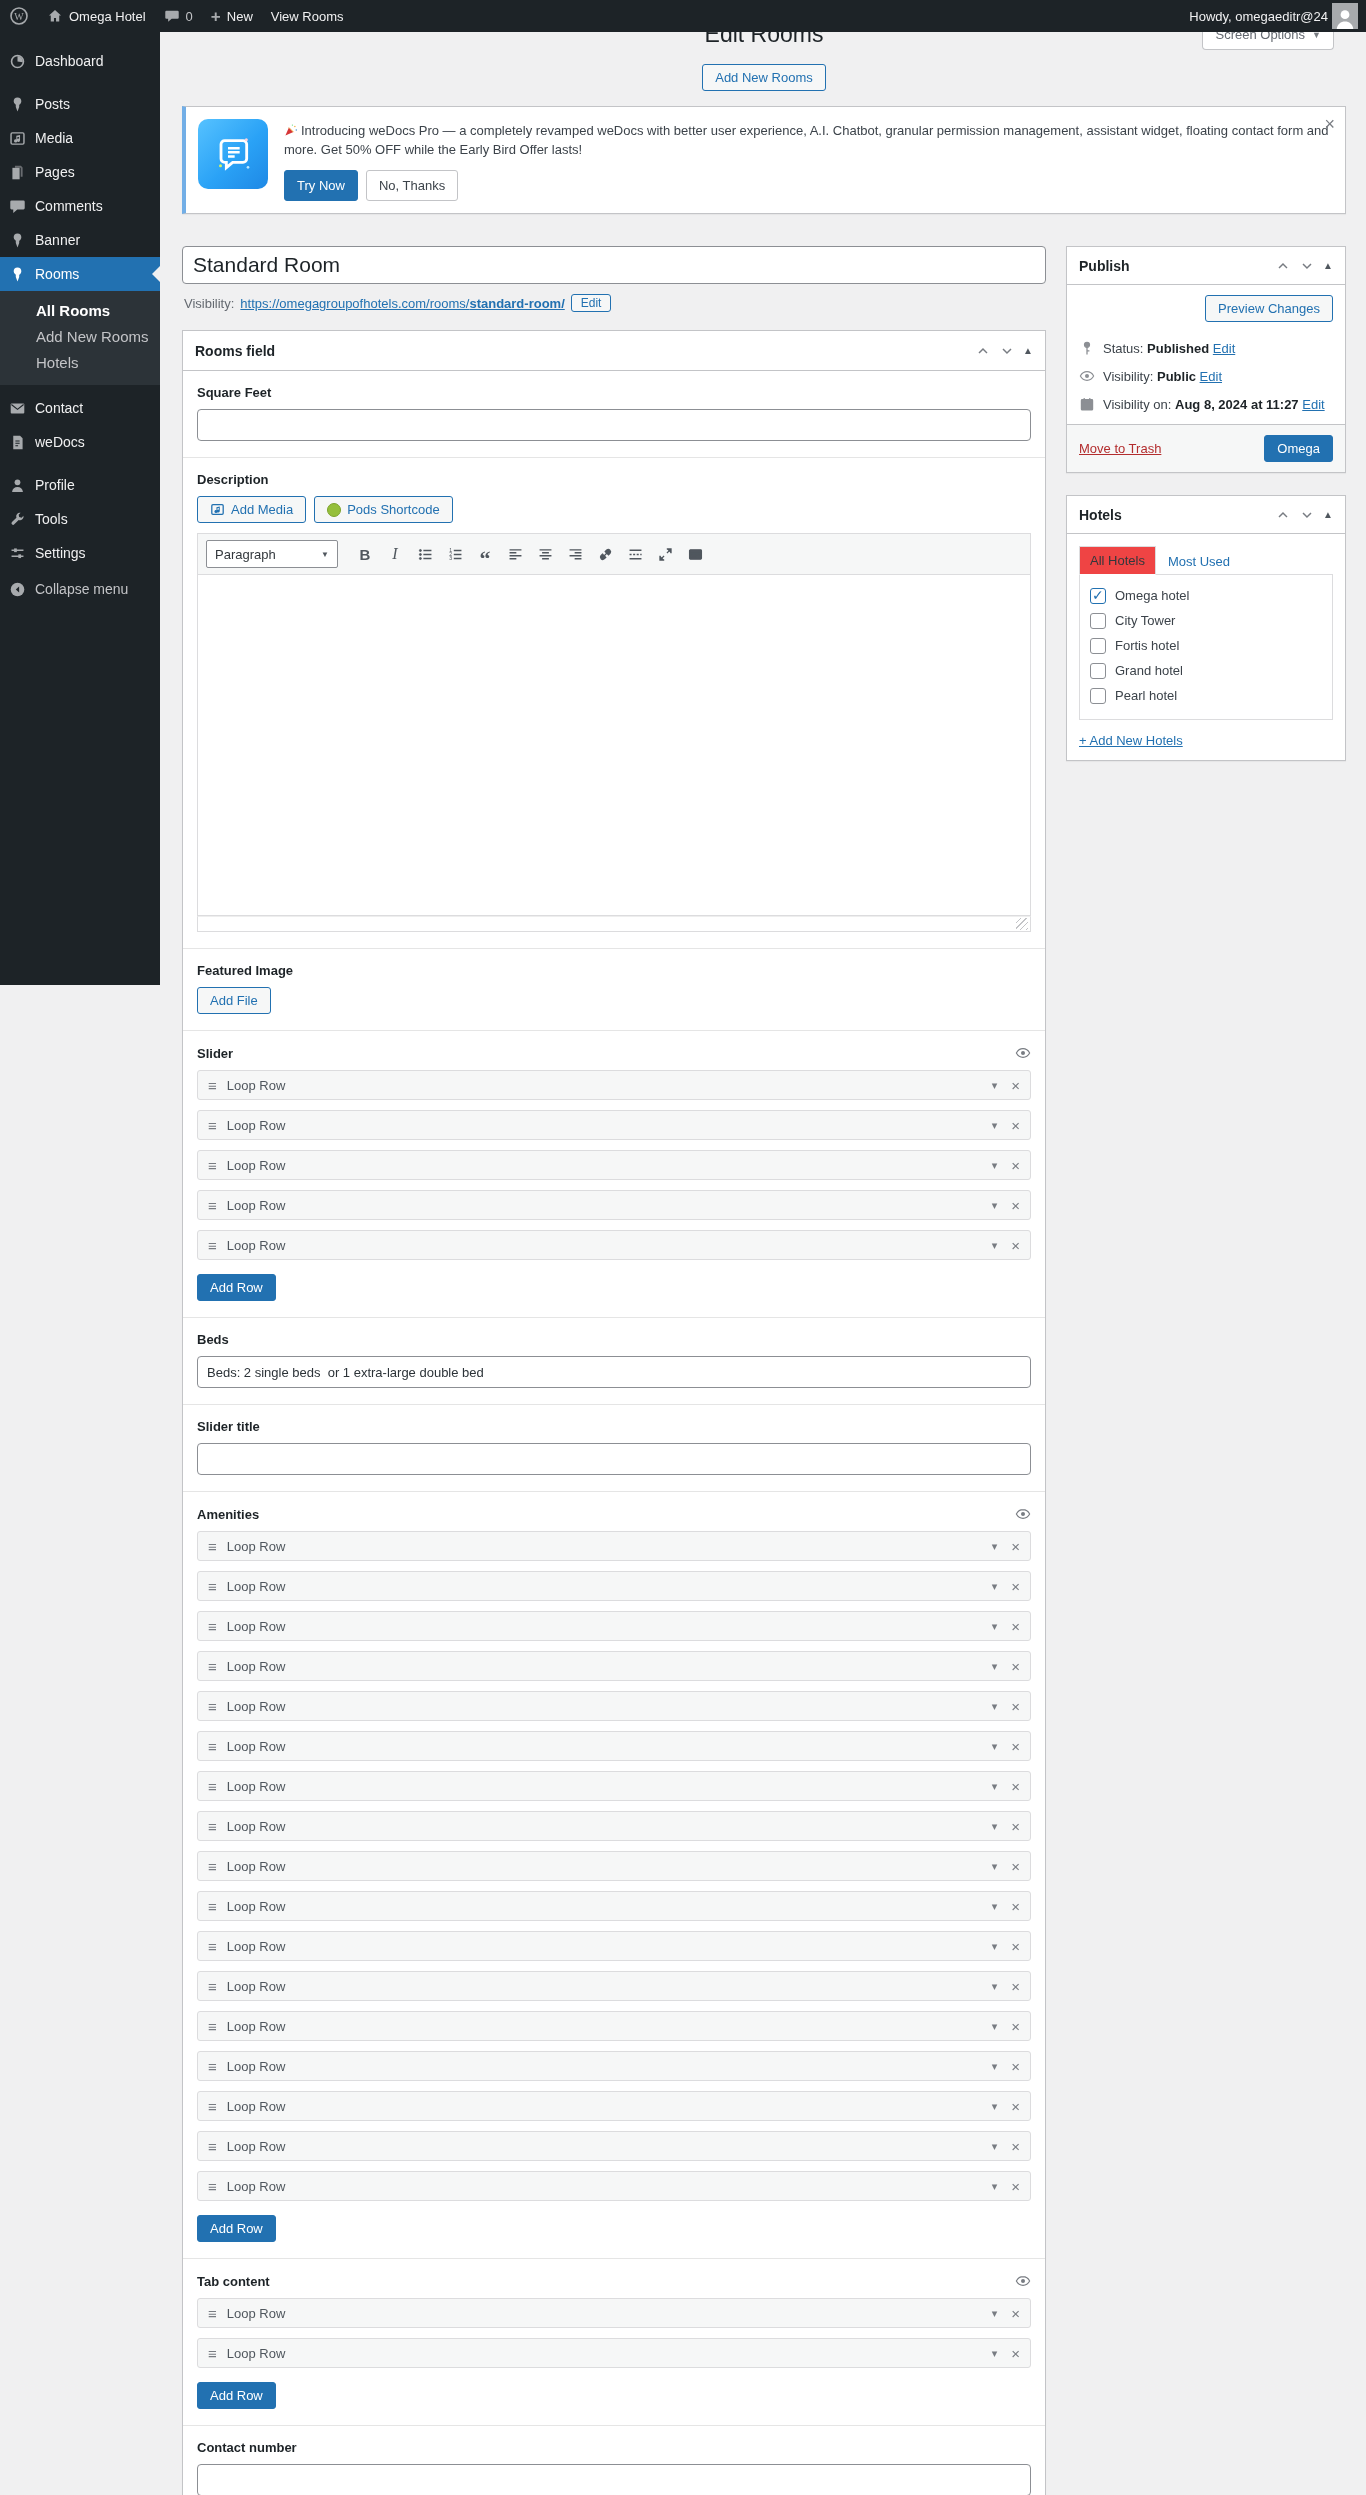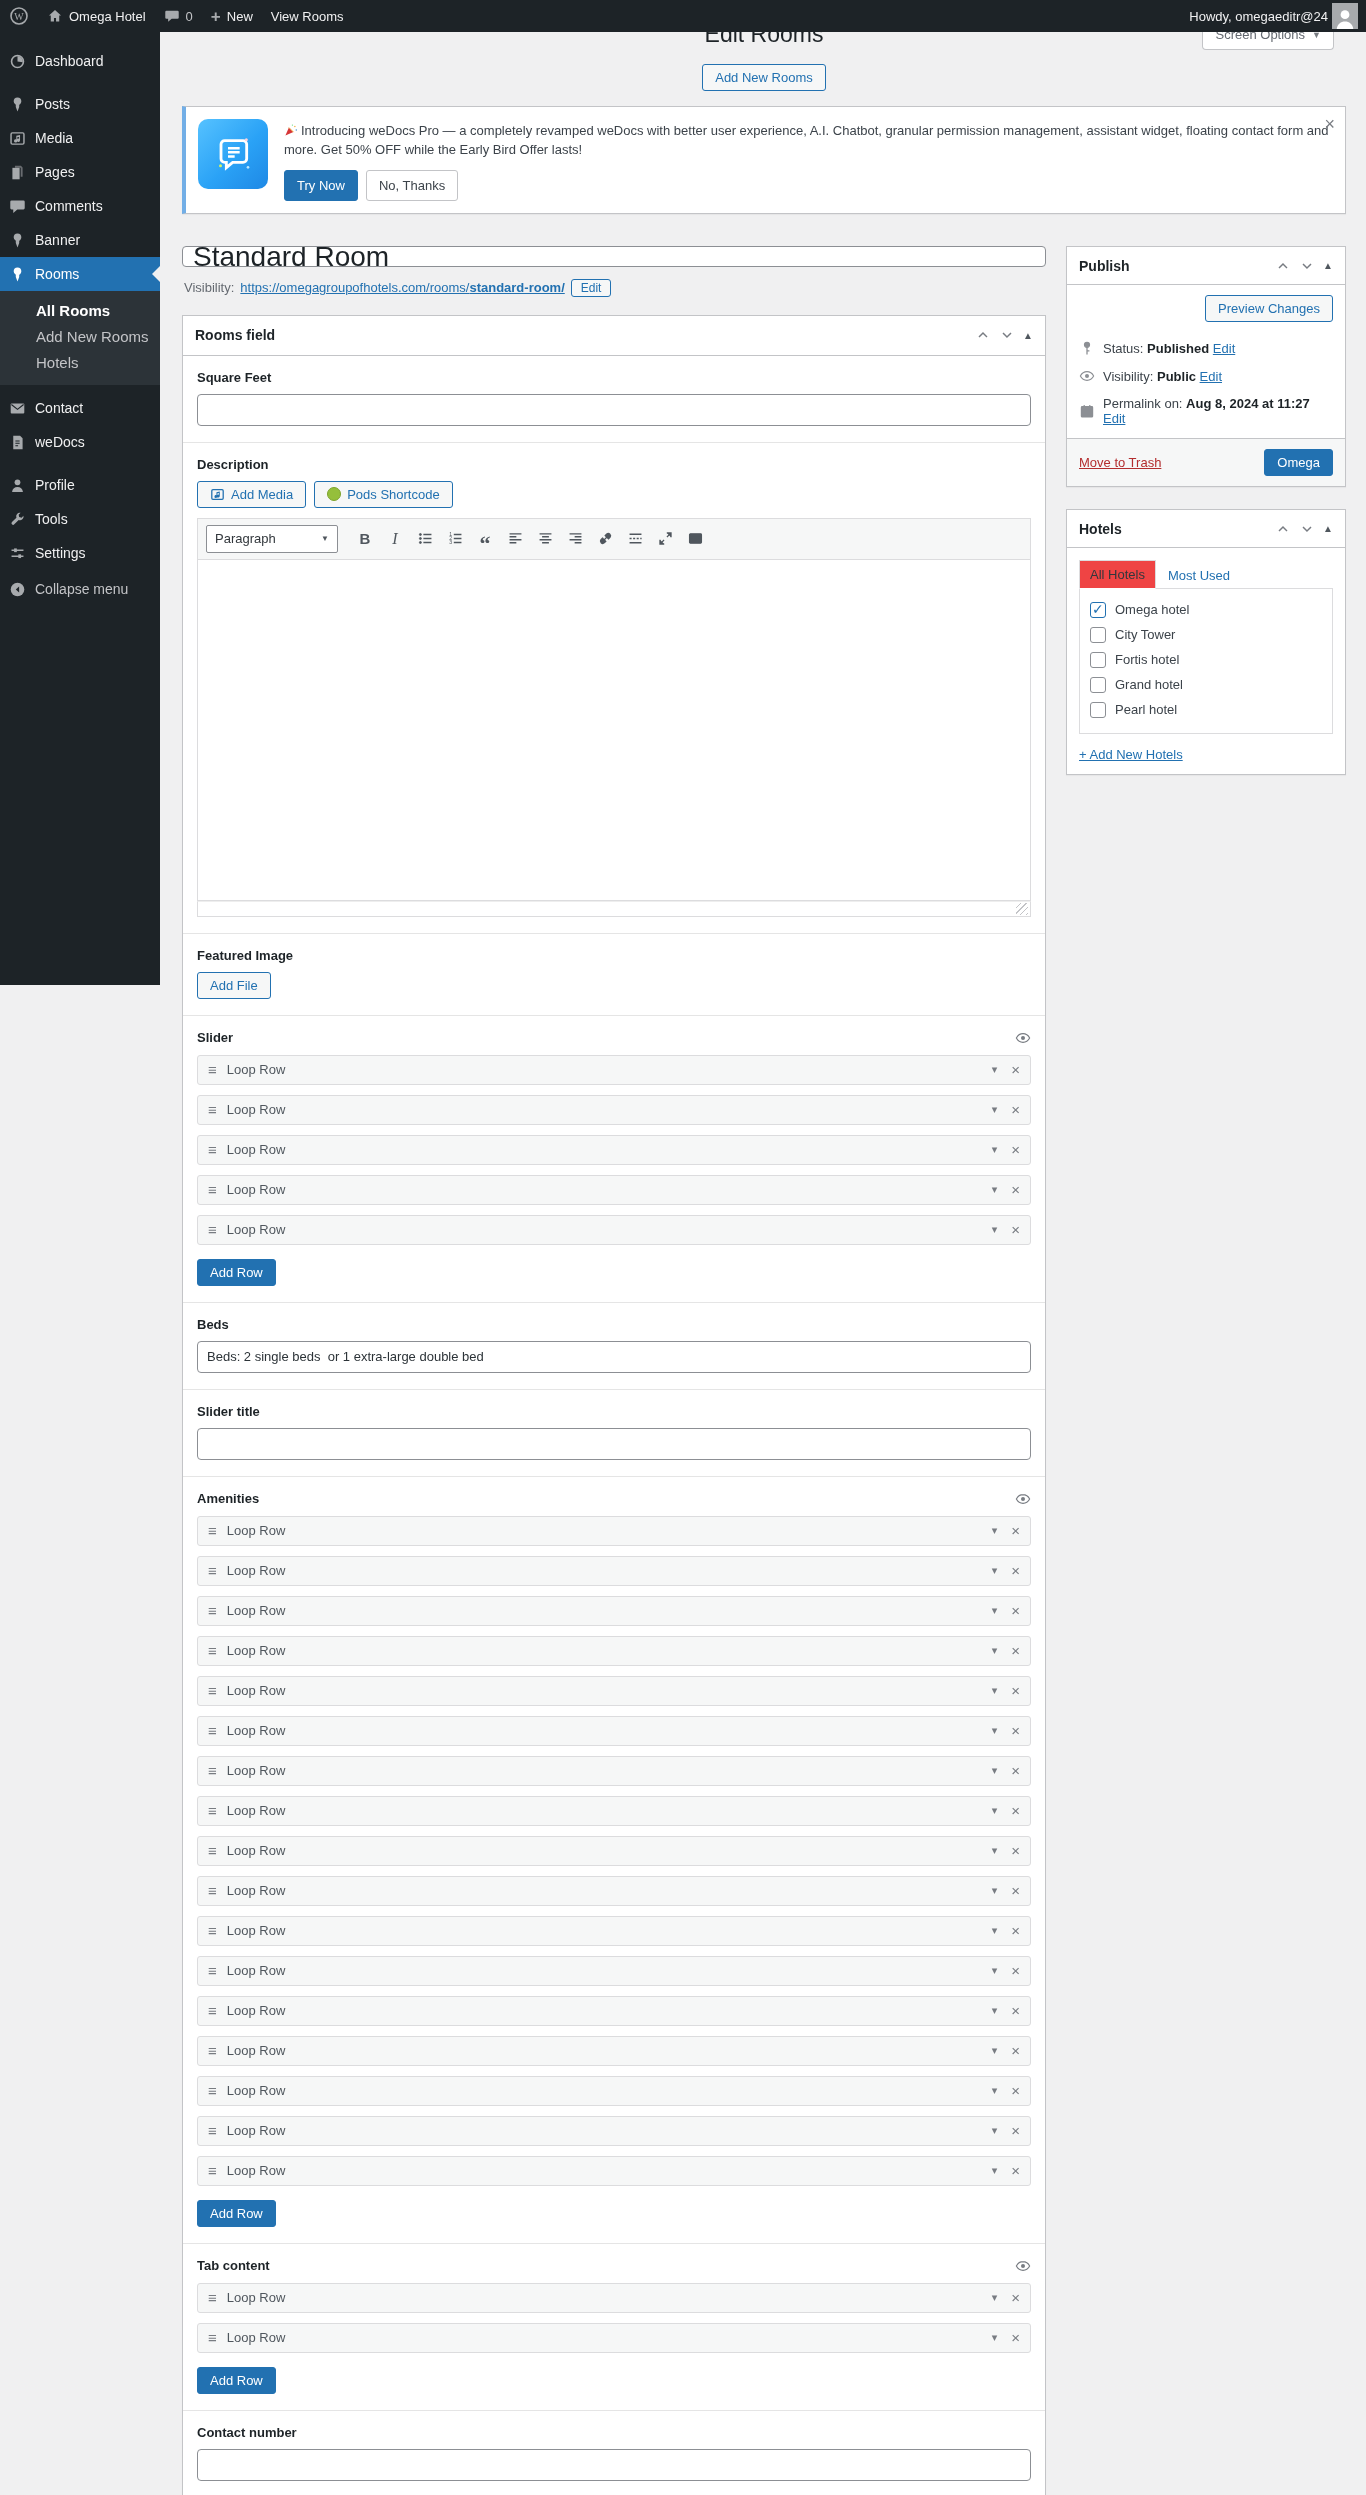--- a/index.html
+++ b/index.html
@@ -46,21 +46,21 @@
   .notice-body { padding-top:2px; line-height:1.5; color:#3c434a; max-width:1050px; }
   .notice-actions { margin-top:10px; display:flex; gap:8px; }
   .btn-no-thanks { border-color:#c3c4c7; color:#3c434a; background:#fff; }
   .dismiss { position:absolute; top:8px; right:10px; color:#787c82; font-size:18px; line-height:1; cursor:pointer; }
 
   
   #post-body { display:flex; gap:20px; margin-top:32px; align-items:flex-start; }
   #main-col { flex:1; min-width:0; }
   #side-col { width:280px; flex:0 0 280px; }
 
-  #title-input { width:100%; height:21px; border:1px solid #8c8f94; border-radius:4px; background:#fff; font-size:28px; padding:3px 10px; color:#1d2327; font-family:inherit; }
+  #title-input { width:100%; height:38px; border:1px solid #8c8f94; border-radius:4px; background:#fff; font-size:21px; padding:3px 10px; color:#1d2327; font-family:inherit; }
   .permalink-row { margin:10px 0 0 2px; display:flex; align-items:center; gap:6px; color:#646970; }
   .permalink-row b { color:#2271b1; }
 
   
   .postbox { background:#fff; border:1px solid #c3c4c7; box-shadow:0 1px 1px rgba(0,0,0,.04); }
   .postbox-header { display:flex; align-items:center; justify-content:space-between; padding:0 12px; height:40px; border-bottom:1px solid #c3c4c7; }
   .postbox-header h2 { font-size:14px; font-weight:bold; color:#1d2327; }
   .handle-actions { display:flex; align-items:center; gap:8px; color:#787c82; }
   .handle-actions svg { stroke:#787c82; }
   .order-btn, .toggle-btn { cursor:pointer; display:flex; align-items:center; }
@@ -703,21 +703,21 @@
                   <path d="M10 4.6C5.9 4.6 2.7 8.1 1.7 10c1 1.9 4.2 5.4 8.3 5.4s7.3-3.5 8.3-5.4c-1-1.9-4.2-5.4-8.3-5.4z" fill="none" stroke-width="1.4"></path>
                   <circle cx="10" cy="10" r="2.5" stroke="none"></circle>
                 </svg>
               <span><span>Visibility:</span> <b>Public</b> <a>Edit</a></span>
             </div>
             <div class="misc-row">
               <svg width="16" height="16" viewBox="0 0 20 20" fill="none">
                   <rect x="3" y="4.5" width="14" height="13" rx="1" stroke-width="1.5"></rect>
                   <path d="M3 8.5h14M6.5 2.6v3M13.5 2.6v3" stroke-width="1.5"></path>
                 </svg>
-              <span><span>Permalink on:</span> <b>Aug 8, 2024 at 11:27</b> <a>Edit</a></span>
+              <span><span>Visibility on:</span> <b>Aug 8, 2024 at 11:27</b> <a>Edit</a></span>
             </div>
           </div>
           <div class="major-actions">
             <a class="trash-link">Move to Trash</a>
             <span class="button button-primary">Omega</span>
           </div>
         </div>
 
         <div class="postbox" id="hotels-box">
           <div class="postbox-header" style="height:38px;">

